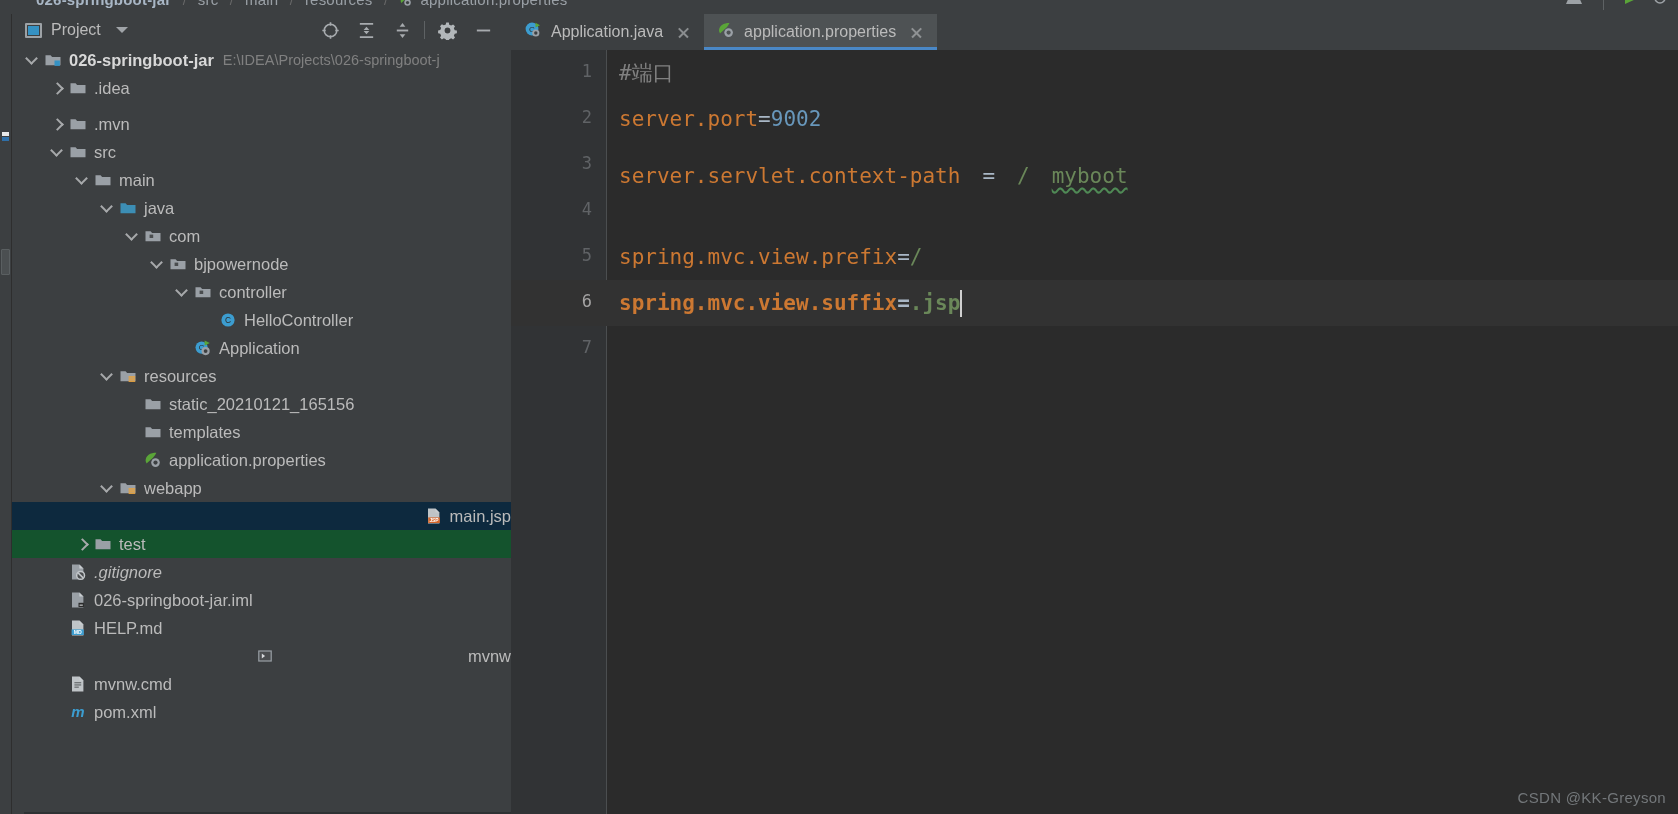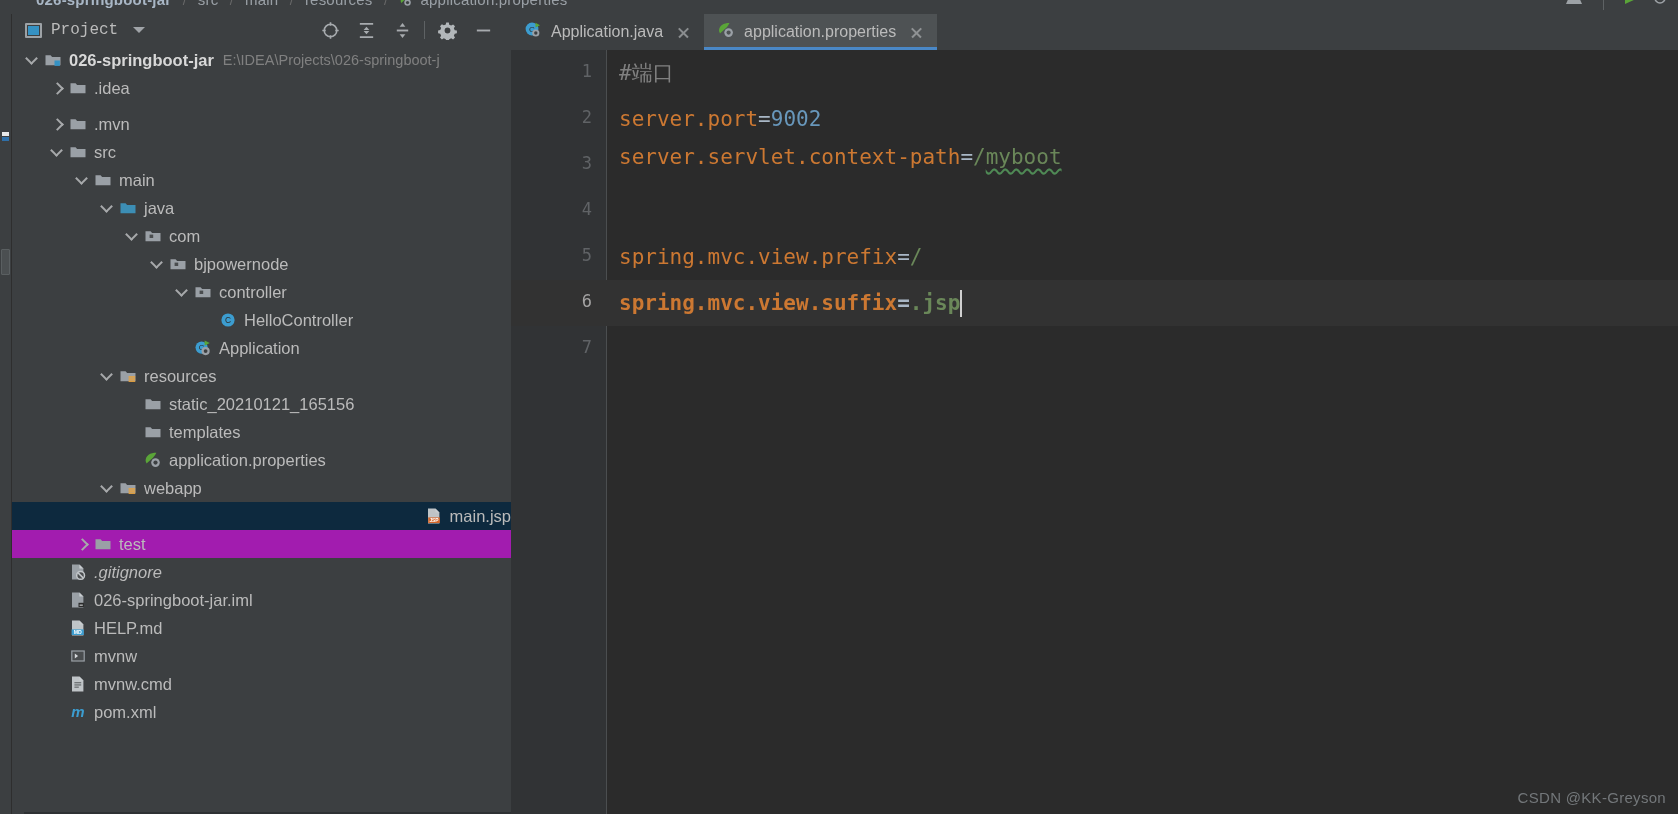--- a/index.html
+++ b/index.html
@@ -52,21 +52,21 @@
 
   
   .project-panel {
     position: absolute; left: 12px; top: 14px; width: 499px; height: 800px;
     background: #3C3F41;
   }
   .panel-header {
     position: relative; height: 32px; width: 499px;
     background: #3C3F41; display: flex; align-items: center;
   }
-  .panel-title-wrap { display: flex; align-items: center; gap: 9px; margin-left: 13px; font-family: Liberation Mono, monospace; }
+  .panel-title-wrap { display: flex; align-items: center; gap: 9px; margin-left: 13px; }
   .panel-icon {
     width: 17px; height: 15px; border: 2px solid #9DA2A6; border-radius: 1px;
     background: #3C3F41; position: relative;
   }
   .panel-icon::after {
     content: ""; position: absolute; left: 1px; top: 1px; right: 1px; bottom: 1px;
     background: #3592C4;
   }
   .panel-title { font-size: 16px; color: #BBBBBB; }
   .caret-dn {
@@ -83,21 +83,21 @@
   
   .tree {
     position: absolute; left: 0; top: 32px; width: 499px; height: 768px;
     overflow: hidden; background: #3C3F41;
   }
   .row {
     position: relative; height: 28px; display: flex; align-items: center;
     white-space: nowrap; font-size: 16.5px; color: #BBBBBB; width: 499px;
   }
   .row.sel { background: #0D293E; }
-  .row.hov { background: #a21caf; text-align: right; }
+  .row.hov { background: #14532d; text-align: right; }
   .row.excl { background: #5C5543; }
   .arrow {
     width: 13px; height: 13px; flex: none; position: relative; margin-right: 5px;
   }
   .arrow.r::before, .arrow.d::before {
     content: ""; position: absolute; width: 7px; height: 7px;
     border-right: 2px solid #A7A9AB; border-bottom: 2px solid #A7A9AB;
   }
   .arrow.r::before { left: 2px; top: 2px; transform: rotate(-45deg); }
   .arrow.d::before { left: 1px; top: 0px; transform: rotate(45deg); }
@@ -442,21 +442,21 @@
         <div class="row" style="padding-left: 39px;">
           <span class="arrow"></span>
           <span class="ico"><svg viewBox="0 0 18 18" width="18" height="18">
               <path d="M3 1.6 h7.4 l4 4 v10.8 h-11.4 z" fill="#BFC4C7"></path>
               <path d="M10.4 1.6 l4 4 h-4 z" fill="#C9CDD0"></path>
               <rect x="2.6" y="10.4" width="12.2" height="5.6" fill="#3C9DD0"></rect>
               <text x="8.7" y="14.8" fill="#FFFFFF" font-size="5.2" text-anchor="middle" font-family="sans-serif" font-weight="bold">MD</text>
             </svg></span>
           <span class="lbl">HELP.md</span>
         </div>
-        <div class="row" style="padding-left: 39px;">
+        <div class="row" style="padding-left: 39px; justify-content: space-between;">
           <span class="arrow"></span>
           <span class="ico"><svg viewBox="0 0 18 18" width="18" height="18">
               <rect x="2.2" y="3.4" width="13.6" height="11.2" fill="#9AA0A6"></rect>
               <rect x="3.4" y="4.6" width="11.2" height="8.8" fill="#4A4D4F"></rect>
               <path d="M5.8 6.6 L9.1 9 L5.8 11.4 Z" fill="#D7DADC"></path>
             </svg></span>
           <span class="lbl">mvnw</span>
         </div>
         <div class="row" style="padding-left: 39px;">
           <span class="arrow"></span>
@@ -517,21 +517,21 @@
           <div class="gl" style="top: 57px;">2</div>
           <div class="gl" style="top: 103px;">3</div>
           <div class="gl" style="top: 149px;">4</div>
           <div class="gl" style="top: 195px;">5</div>
           <div class="gl cur" style="top: 241px;">6</div>
           <div class="gl" style="top: 287px;">7</div>
         </div>
       <div class="code">
           <div class="cline" style="top: 0px;"><span class="cm">#端口</span></div>
           <div class="cline" style="top: 46px;"><span class="key">server.port</span><span class="eq">=</span><span class="num">9002</span></div>
-          <div class="cline" style="top: 84px;"><span class="key">server.servlet.context-path</span><span class="eq">=</span><span class="str">/</span><span class="str squig">myboot</span></div>
+          <div class="cline" style="top: 103px; gap: 22px;"><span class="key">server.servlet.context-path</span><span class="eq">=</span><span class="str">/</span><span class="str squig">myboot</span></div>
           <div class="cline" style="top: 138px;"></div>
           <div class="cline" style="top: 184px;"><span class="key">spring.mvc.view.prefix</span><span class="eq">=</span><span class="str">/</span></div>
           <div class="cline cur" style="top: 230px; font-weight: bold;"><span class="key">spring.mvc.view.suffix</span><span class="eq">=</span><span class="str">.jsp</span><span class="caret"></span></div>
           <div class="cline" style="top: 276px;"></div>
         </div>
     </div>
 
     <div class="watermark">CSDN @KK-Greyson</div>
   </div>
 

